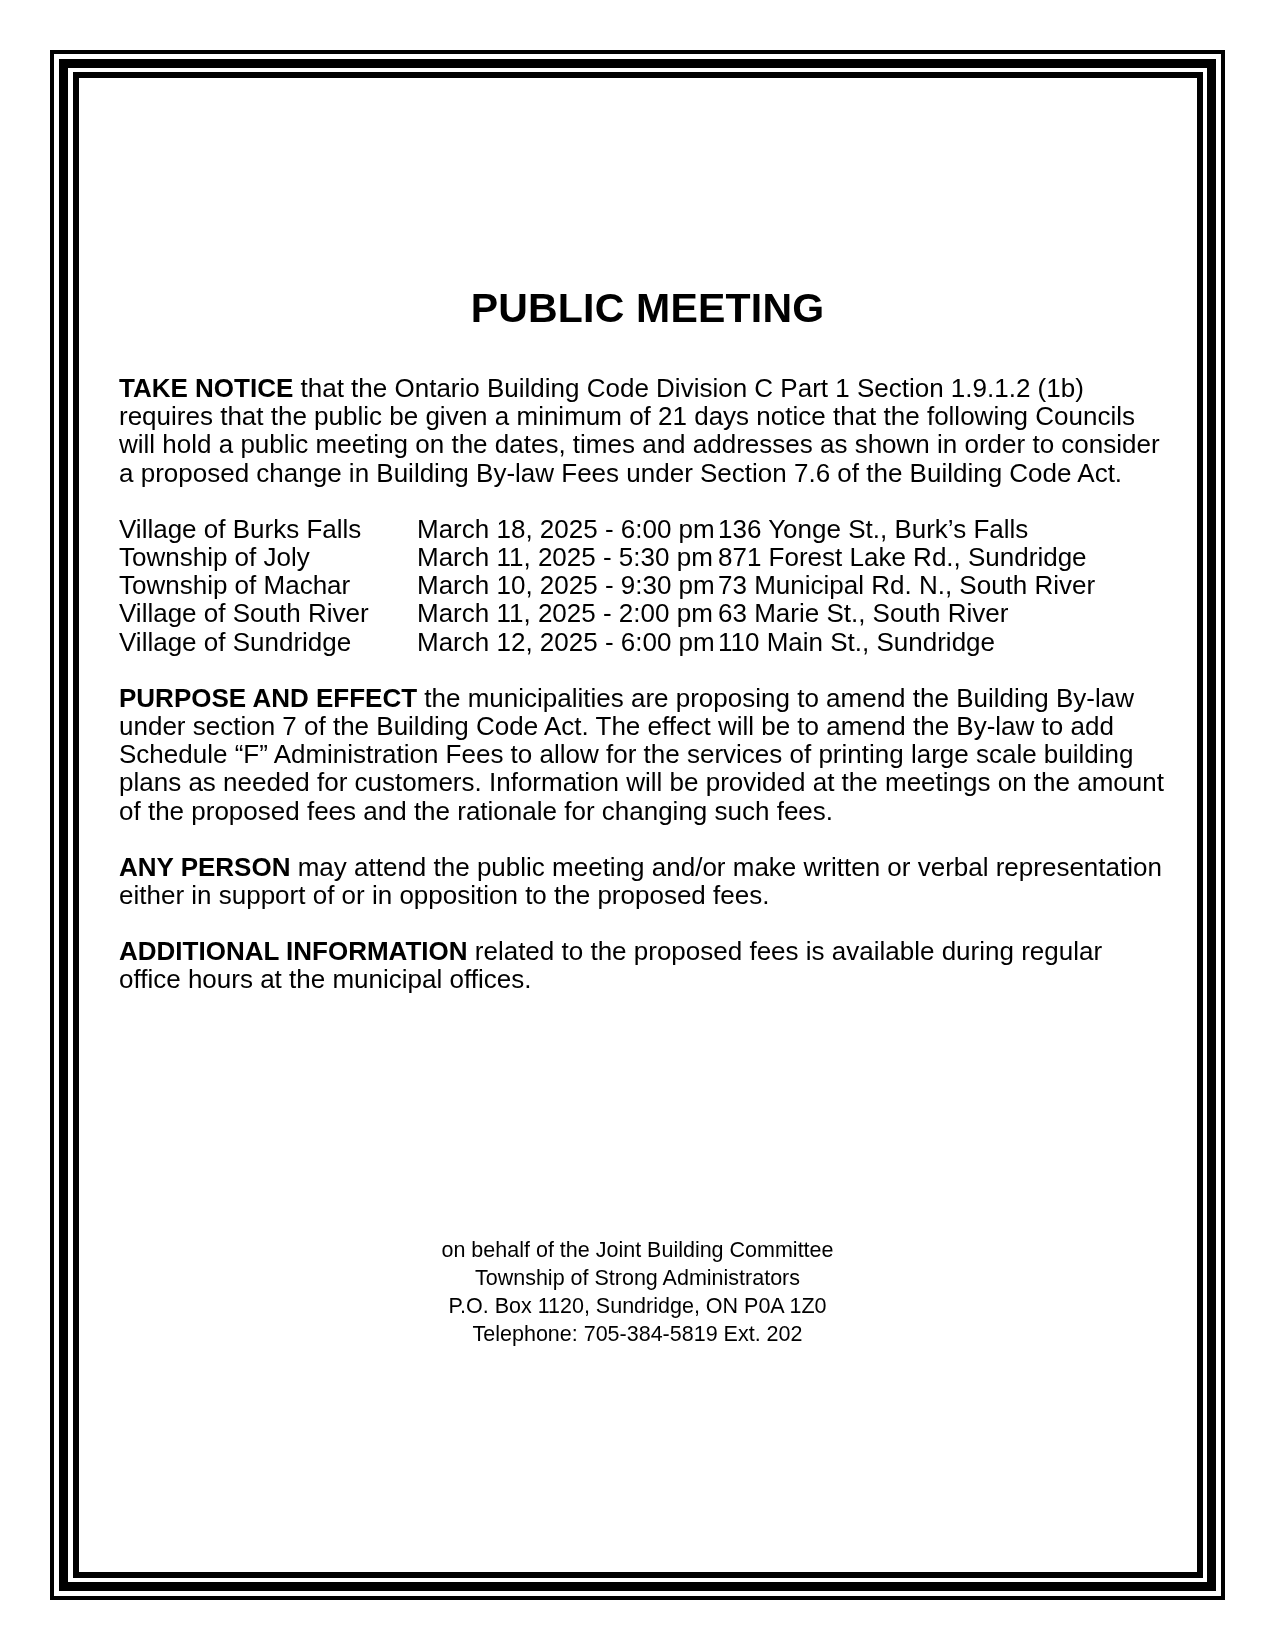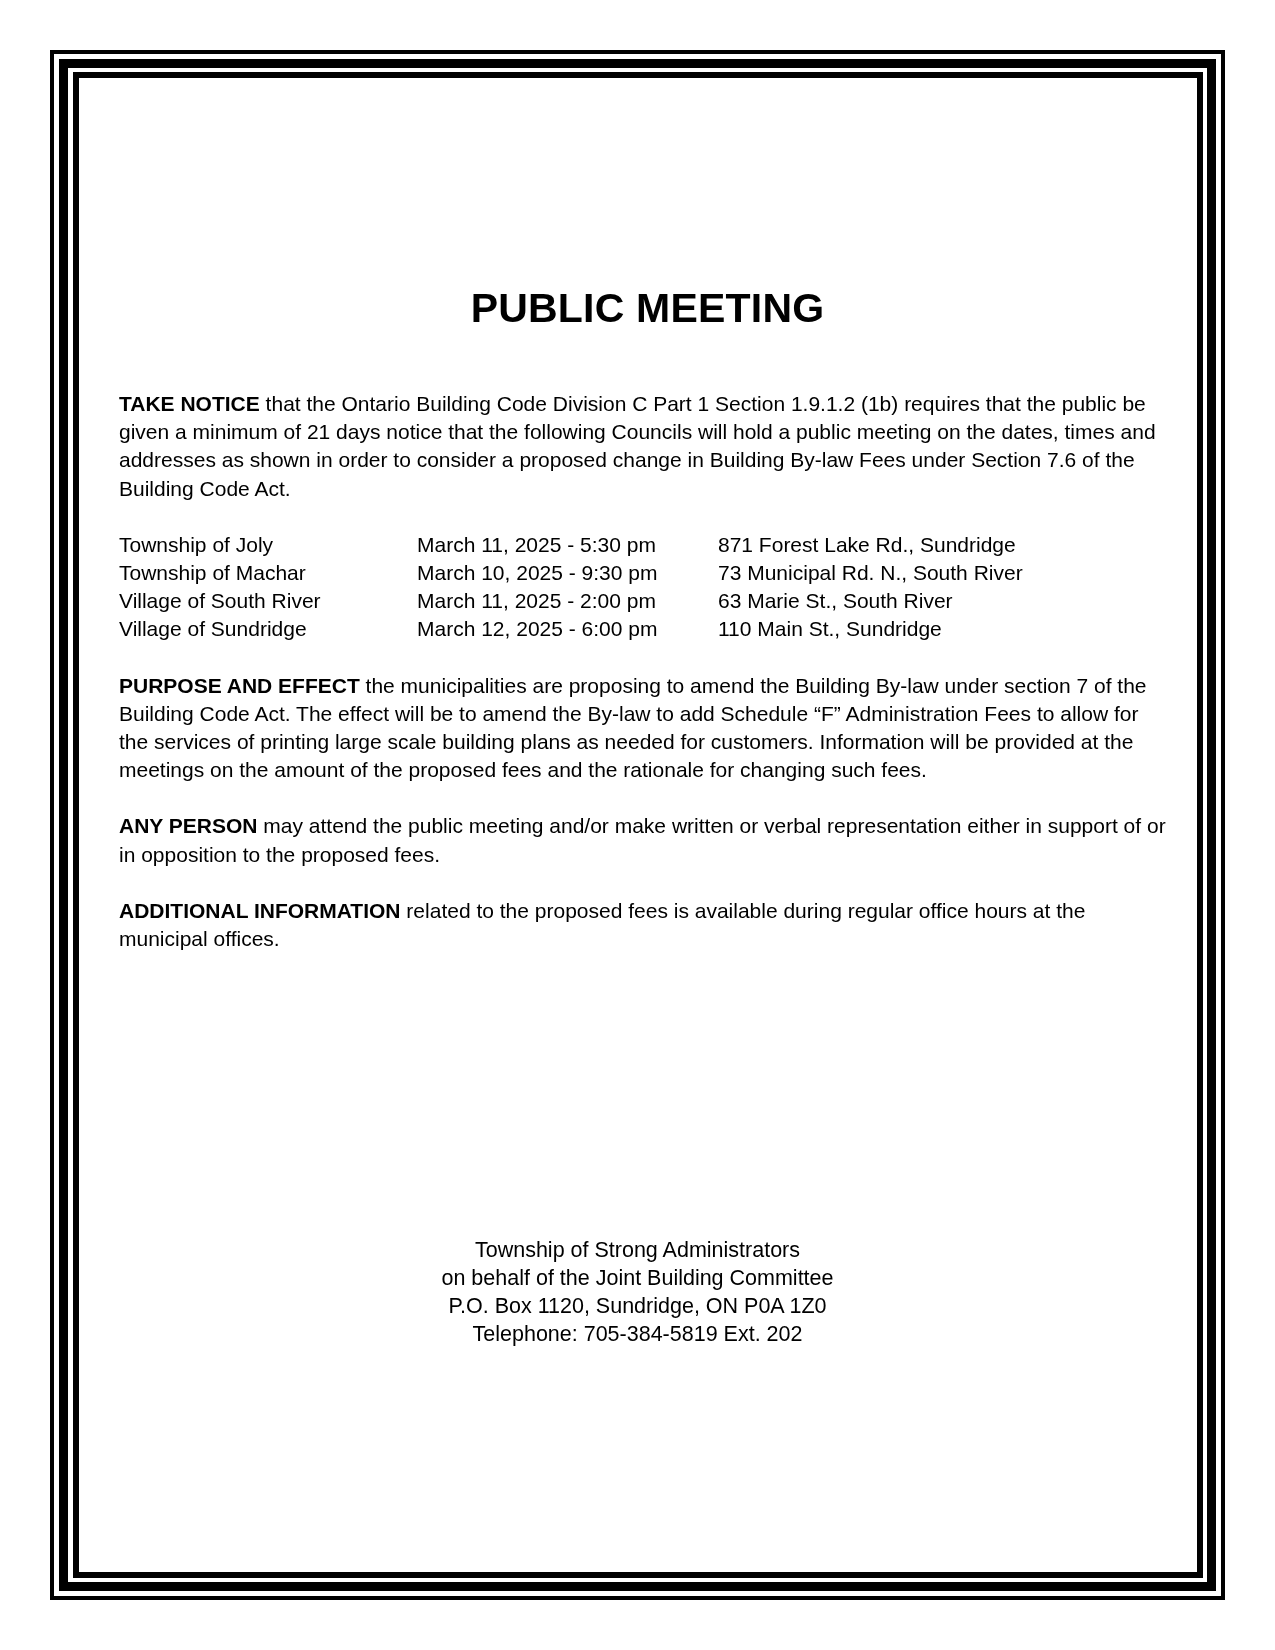--- a/index.html
+++ b/index.html
@@ -43,23 +43,23 @@
       text-align: center;
       font-weight: bold;
       font-size: 41px;
       line-height: 48px;
       margin: 10px;
       letter-spacing: 0.2px;
     }
     .content {
       position: absolute;
       left: 119px;
-      top: 390px;
+      top: 374px;
       width: 1050px;
-      font-size: 21px;
+      font-size: 26px;
       line-height: 28.2px;
     }
     .para {
       margin: 0;
     }
     .para b { font-weight: bold; }
     .gap { height: 28px; }
     .schedule {
       margin: 0;
       border-collapse: collapse;
@@ -92,20 +92,25 @@
 <h1 class="title">PUBLIC MEETING</h1>
 
 <div class="content">
   <p class="para"><b>TAKE NOTICE</b><span> that the Ontario Building Code Division C Part 1 Section 1.9.1.2 (1b) requires that the public be given a minimum of 21 days notice that the following Councils will hold a public meeting on the dates, times and addresses as shown in order to consider a proposed change in Building By-law Fees under Section 7.6 of the Building Code Act.</span></p>
 
   <div class="gap"></div>
 
   <table class="schedule">
     <tbody>
       <tr>
+        <td class="muni">Village of Burks Falls</td>
+        <td class="when">March 18, 2025 - 6:00 pm</td>
+        <td class="addr">136 Yonge St., Burk’s Falls</td>
+      </tr>
+      <tr>
         <td class="muni">Township of Joly</td>
         <td class="when">March 11, 2025 - 5:30 pm</td>
         <td class="addr">871 Forest Lake Rd., Sundridge</td>
       </tr>
       <tr>
         <td class="muni">Township of Machar</td>
         <td class="when">March 10, 2025 - 9:30 pm</td>
         <td class="addr">73 Municipal Rd. N., South River</td>
       </tr>
       <tr>
@@ -131,17 +136,17 @@
 
   <div class="gap"></div>
 
   <p class="para"><b>ADDITIONAL INFORMATION</b><span> related to the proposed fees is available during regular office hours at the municipal offices.</span></p>
 
   <div class="gap"></div>
 
 </div>
 
 <div class="signature">
+  <div>on behalf of the Joint Building Committee</div>
   <div>Township of Strong Administrators</div>
-  <div>on behalf of the Joint Building Committee</div>
   <div>P.O. Box 1120, Sundridge, ON P0A 1Z0</div>
   <div>Telephone: 705-384-5819 Ext. 202</div>
 </div>
 
 </body></html>

